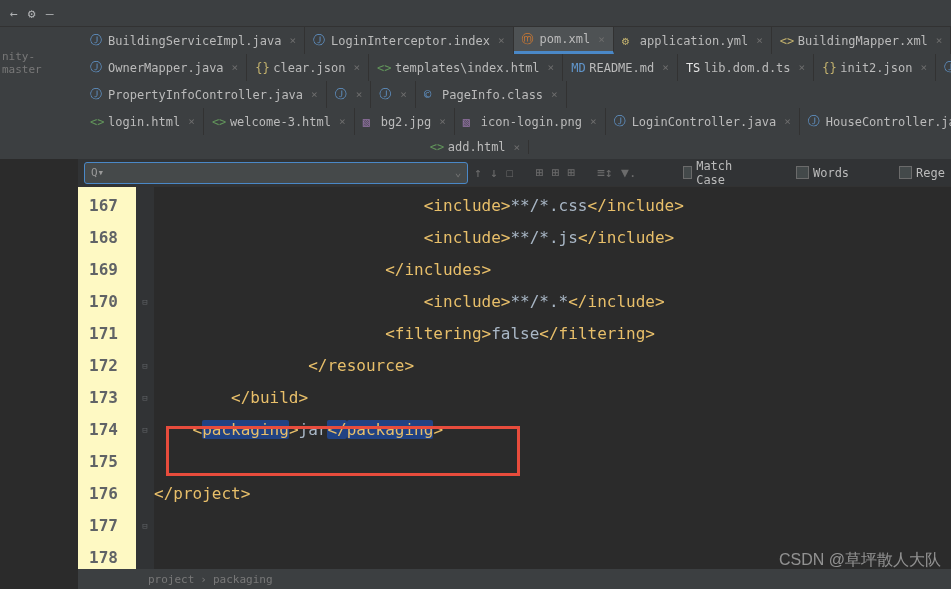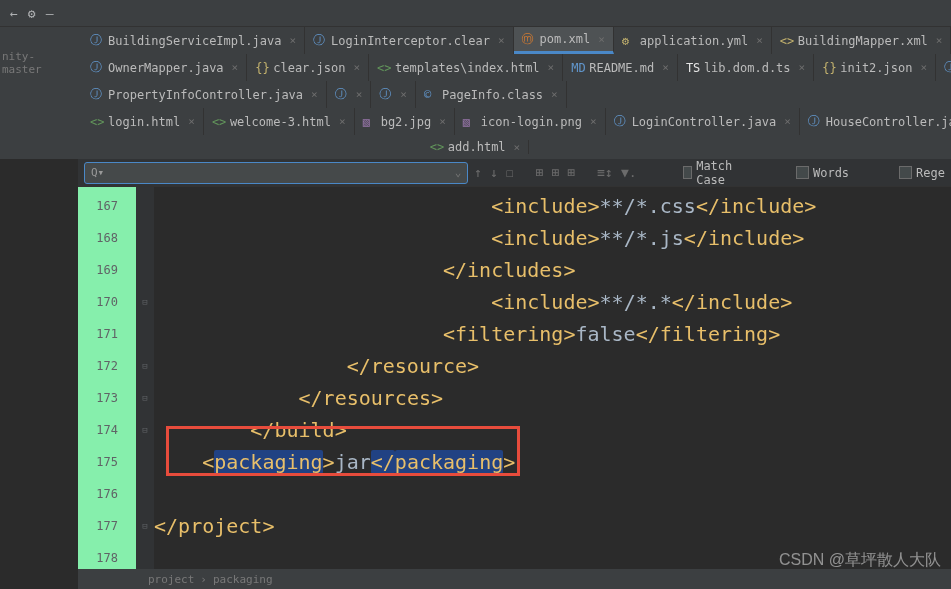--- a/index.html
+++ b/index.html
@@ -105,32 +105,33 @@
 .checkbox {
   width: 13px; height: 13px; border: 1px solid #6b6b6b; background: #43494a; display: inline-block;
 }
 .editor {
   display: flex;
   margin-left: 78px;
   background: #2b2b2b;
 }
 .gutter {
   width: 58px;
-  background: #86efac;
+  background: #fef9c3;
   text-align: right;
   color: #606366;
-  font-size: 12px;
+  font-size: 16px;
   padding-top: 3px;
+  font-weight: bold;
 }
 .gutter .line { height: 32px; line-height: 32px; padding-right: 18px; }
 .fold-col { width: 18px; background: #313335; padding-top: 3px; }
 .fold-col .fold { height: 32px; display: flex; align-items: center; justify-content: center; color: #606366; font-size: 9px; }
 .code {
   flex: 1;
-  font-size: 20px;
+  font-size: 16px;
   padding-top: 3px;
   font-family: 'Consolas', 'Monaco', monospace;
   position: relative;
 }
 .code .line { height: 32px; line-height: 32px; white-space: pre; }
 .tag-bracket { color: #e8bf6a; }
 .tag-name { color: #e8bf6a; }
 .text-content { color: #a9b7c6; }
 .hl { background: #214283; border-radius: 2px; }
 .red-box {
@@ -183,21 +184,21 @@
 
 <div class="tabs-container">
   <div class="tab-row" id="row1" style="padding-left: 82px;">
       <div class="tab">
         <span class="tab-icon java">Ⓙ</span>
         <span>BuildingServiceImpl.java</span>
         <span class="close">×</span>
       </div>
       <div class="tab">
         <span class="tab-icon java">Ⓙ</span>
-        <span>LoginInterceptor.clear</span>
+        <span>LoginInterceptor.index</span>
         <span class="close">×</span>
       </div>
       <div class="tab active">
         <span class="tab-icon maven">ⓜ</span>
         <span>pom.xml</span>
         <span class="close">×</span>
       </div>
       <div class="tab">
         <span class="tab-icon yml">⚙</span>
         <span>application.yml</span>
@@ -369,21 +370,20 @@
       <div class="fold"></div>
     </div>
   <div class="code" id="code">
     <div class="red-box"></div>
   <div class="line">                            <span class="tag-bracket">&lt;</span><span class="tag-name">include</span><span class="tag-bracket">&gt;</span><span class="text-content">**/*.css</span><span class="tag-bracket">&lt;/</span><span class="tag-name">include</span><span class="tag-bracket">&gt;</span></div>
       <div class="line">                            <span class="tag-bracket">&lt;</span><span class="tag-name">include</span><span class="tag-bracket">&gt;</span><span class="text-content">**/*.js</span><span class="tag-bracket">&lt;/</span><span class="tag-name">include</span><span class="tag-bracket">&gt;</span></div>
       <div class="line">                        <span class="tag-bracket">&lt;/</span><span class="tag-name">includes</span><span class="tag-bracket">&gt;</span></div>
       <div class="line">                            <span class="tag-bracket">&lt;</span><span class="tag-name">include</span><span class="tag-bracket">&gt;</span><span class="text-content">**/*.*</span><span class="tag-bracket">&lt;/</span><span class="tag-name">include</span><span class="tag-bracket">&gt;</span></div>
       <div class="line">                        <span class="tag-bracket">&lt;</span><span class="tag-name">filtering</span><span class="tag-bracket">&gt;</span><span class="text-content">false</span><span class="tag-bracket">&lt;/</span><span class="tag-name">filtering</span><span class="tag-bracket">&gt;</span></div>
       <div class="line">                <span class="tag-bracket">&lt;/</span><span class="tag-name">resource</span><span class="tag-bracket">&gt;</span></div>
-      <div class="line">            <span class="tag-bracket">&lt;/</span><span class="tag-name">resources</span><span class="tag-bracket">&gt;</span></div>
       <div class="line">        <span class="tag-bracket">&lt;/</span><span class="tag-name">build</span><span class="tag-bracket">&gt;</span></div>
       <div class="line">    <span class="tag-bracket">&lt;</span><span class="tag-name hl">packaging</span><span class="tag-bracket">&gt;</span><span class="text-content">jar</span><span class="tag-bracket hl">&lt;/</span><span class="tag-name hl">packaging</span><span class="tag-bracket">&gt;</span></div>
       <div class="line"></div>
       <div class="line"><span class="tag-bracket">&lt;/</span><span class="tag-name">project</span><span class="tag-bracket">&gt;</span></div>
       <div class="line"></div>
     </div>
 </div>
 
 <div class="breadcrumb">
   <span>project</span>

